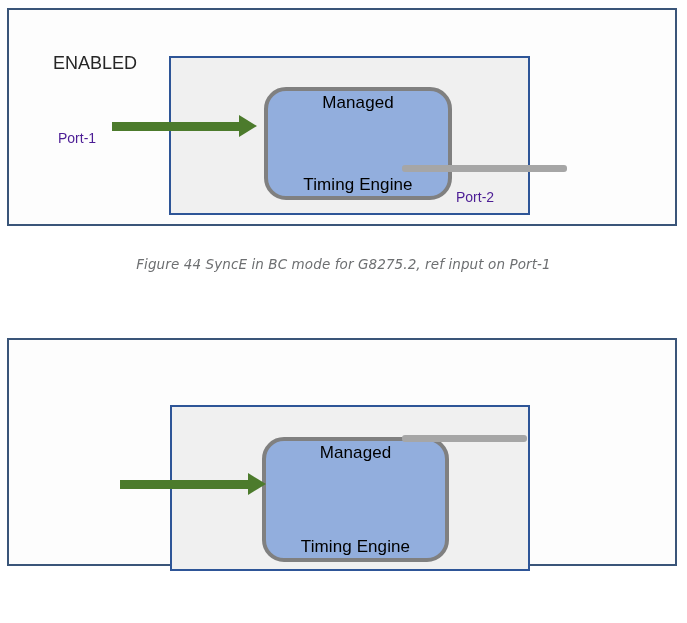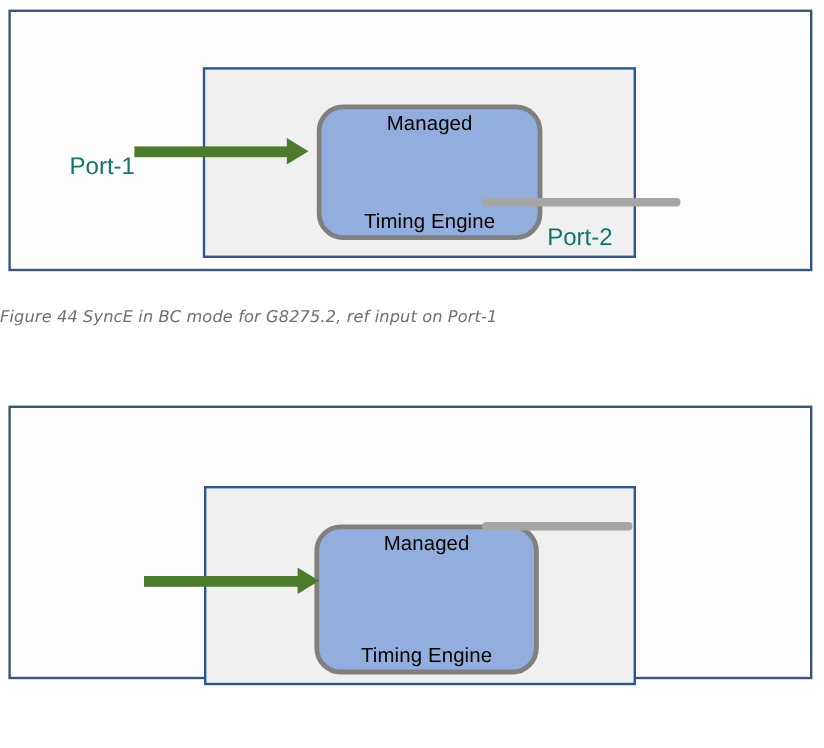--- a/index.html
+++ b/index.html
@@ -104,28 +104,28 @@
     line-height: 1.30;
     white-space: nowrap;
   }
   .label .disabled-word { color: #e8112d; }
 
   #label-input-top    { left: 25px;  top: 52px;  text-align: center; width: 140px; }
   #label-port1-top    { left: 58px;  top: 126px; }
   #label-output-top   { left: 561px; top: 130px; text-align: center; width: 122px; }
   #label-port2-top    { left: 447px; top: 175px; }
 
-  .port-label { font-size: 20px; color: #0f766e; }
+  .port-label { font-size: 14px; color: #4c1d95; }
 
   
   .caption {
     position: absolute;
     left: 0;
     width: 687px;
-    text-align: left;
+    text-align: center;
     font-family: "DejaVu Sans", sans-serif;
     font-style: italic;
     font-size: 13.5px;
     color: #6d6f71;
     letter-spacing: 0.1px;
   }
   #caption-top    { top: 256px; }
 </style>
 </head>
 <body>
@@ -145,20 +145,21 @@
 
     <div class="line-gray" id="line-top"></div>
 
     <div class="label" id="label-port2-top">
       <span class="port-label">Port-2</span>
     </div>
 
   </div>
 
   <div class="label" id="label-input-top">
+    <div>ENABLED</div>
   </div>
 
   <div class="label" id="label-port1-top">
     <span class="port-label">Port-1</span>
   </div>
 
 
   <div class="caption" id="caption-top">Figure 44 SyncE in BC mode for G8275.2, ref input on Port-1</div>
 
 </div>

